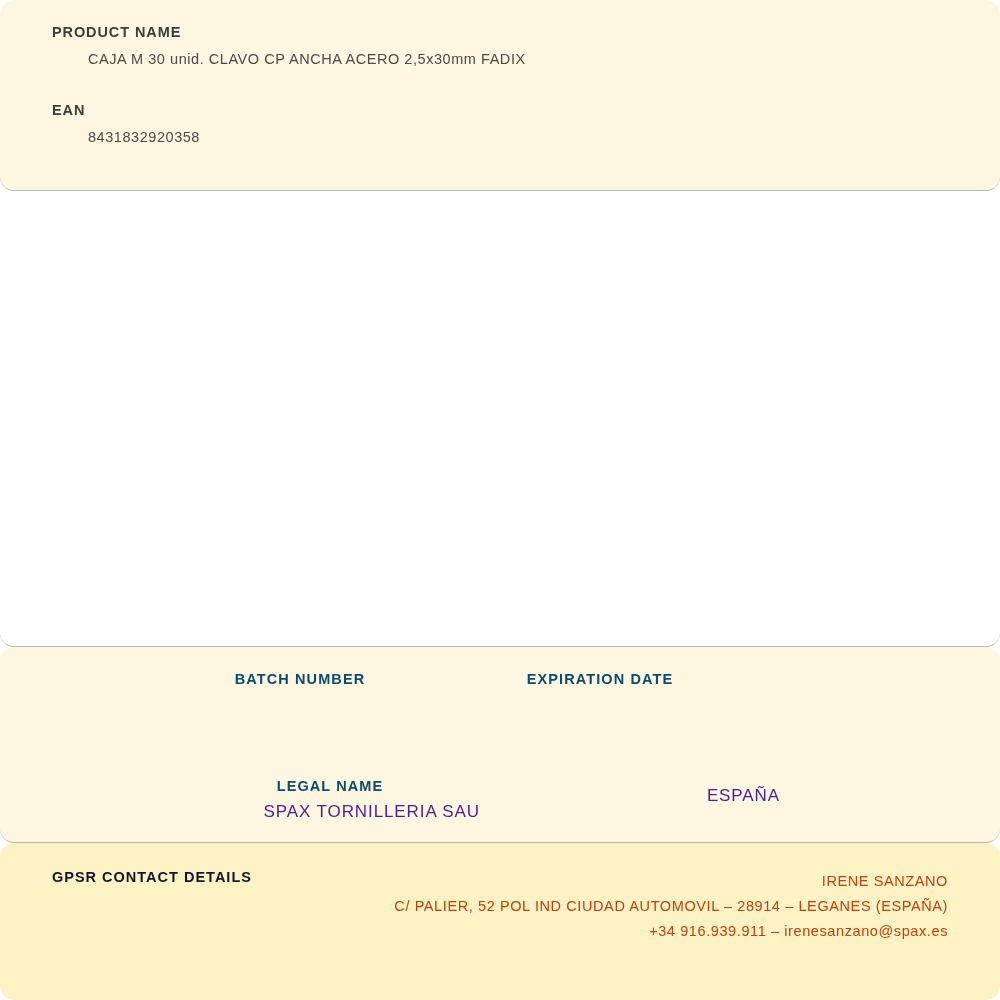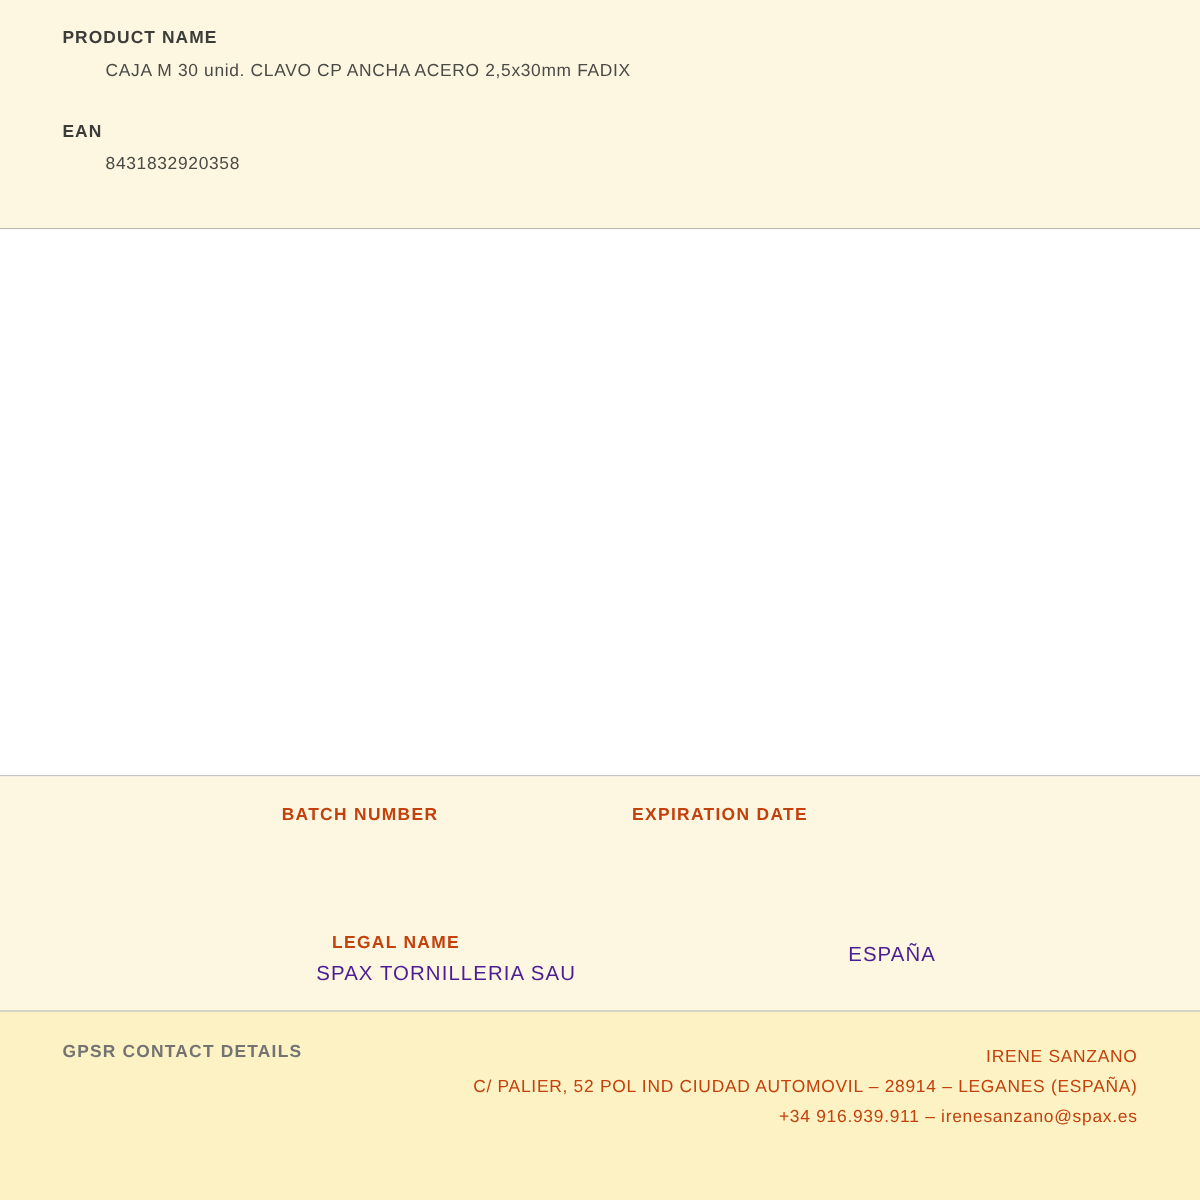--- a/index.html
+++ b/index.html
@@ -1,15 +1,15 @@
 <!DOCTYPE html>
 <html><head>
 <meta charset="utf-8">
 <style>
-  * { box-sizing: border-box; margin: 0; padding: 0; }
+  * { box-sizing: border-box; margin: 0; padding: 0; border-radius: 14px; }
 
   html, body {
     width: 1000px;
     height: 1000px;
   }
 
   body {
     font-family: "Liberation Sans", sans-serif;
     background: #ffffff;
     color: #3a3a38;
@@ -77,21 +77,21 @@
     width: 300px;
     text-align: center;
   }
 
   .info-cell.offset-first { margin-left: 150px; }
 
   .info-title {
     font-size: 14.5px;
     font-weight: bold;
     letter-spacing: 1.1px;
-    color: #c2410c;
+    color: #0c4a6e;
   }
 
   .info-value {
     font-size: 17px;
     letter-spacing: 0.9px;
     color: #4c1d95;
     margin-top: 8px;
     min-height: 17px;
     text-align: right;
   }
@@ -105,21 +105,21 @@
     padding: 26px 52px 0 52px;
     display: flex;
     justify-content: space-between;
     align-items: flex-start;
   }
 
   .footer-label {
     font-size: 14.5px;
     font-weight: bold;
     letter-spacing: 1px;
-    color: #737373;
+    color: #0f172a;
   }
 
   .footer-contact {
     text-align: right;
     font-size: 14.5px;
     letter-spacing: 0.6px;
     color: #c2410c;
     line-height: 25px;
   }
 

